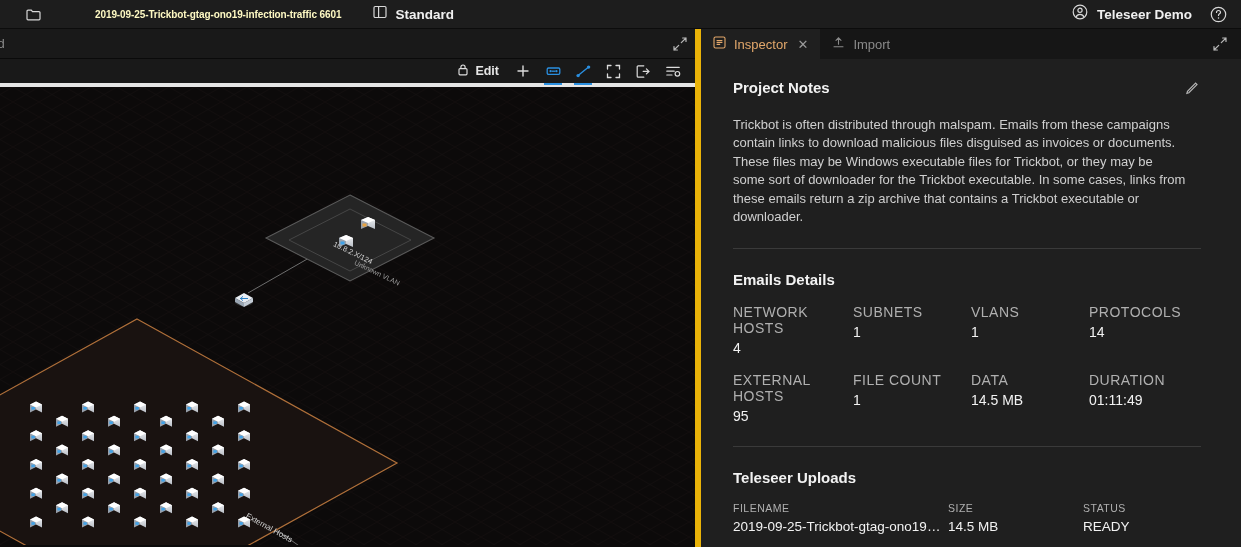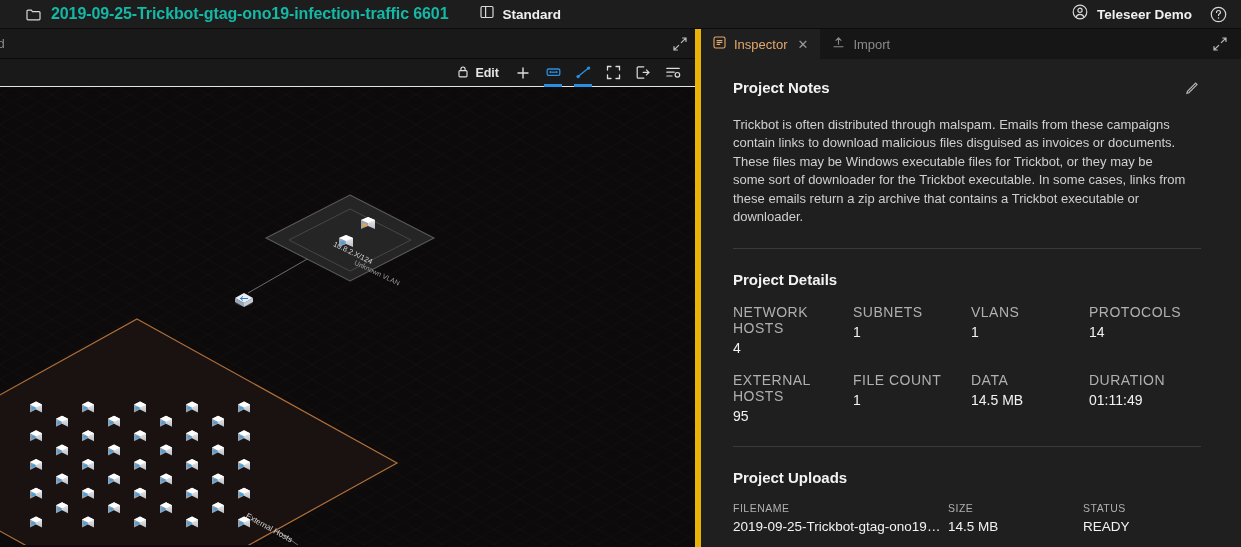--- a/index.html
+++ b/index.html
@@ -17,24 +17,25 @@
   .app-bar {
     height: 29px;
     background: #1d1d1d;
     display: flex;
     align-items: center;
     padding: 0 14px 0 26px;
     border-bottom: 1px solid #0c0c0c;
   }
   .app-bar .folder-icon { margin-right: 10px; display: flex; align-items: center; }
   .project-title {
-    font-size: 16px;
+    font-size: 10px;
     font-weight: bold;
-    color: #14b8a6;
+    color: #fef9c3;
     letter-spacing: -0.1px;
+    margin-left: 44px;
   }
   .layout-chip {
     display: flex;
     align-items: center;
     gap: 8px;
     margin-left: 32px;
   }
   .layout-chip .label { font-size: 13.5px; font-weight: bold; color: #f0f0f0; }
   .app-bar .spacer { flex: 1; }
   .user-chip { display: flex; align-items: center; gap: 9px; margin-right: 18px; }
@@ -77,21 +78,21 @@
   }
 
   .graph-toolbar {
     height: 28px;
     background: #191919;
     display: flex;
     align-items: center;
     justify-content: flex-end;
     padding-right: 8px;
     gap: 2px;
-    border-bottom: 1px solid #e5e5e5;
+    border-bottom: 4px solid #e5e5e5;
   }
   .tool-btn {
     height: 28px;
     min-width: 28px;
     display: flex;
     align-items: center;
     justify-content: center;
     gap: 6px;
     padding: 0 5px;
     cursor: pointer;
@@ -693,21 +694,21 @@
               <path d="M11.6 2.2l1.4 1.4-8.1 8.1-2 .6.6-2z"></path>
             </svg>
           </div>
         </div>
         <div class="notes-text">Trickbot is often distributed through malspam. Emails from these campaigns contain links to download malicious files disguised as invoices or documents. These files may be Windows executable files for Trickbot, or they may be some sort of downloader for the Trickbot executable. In some cases, links from these emails return a zip archive that contains a Trickbot executable or downloader.</div>
       </div>
 
       <div class="divider"></div>
 
       <div class="block">
-        <div class="section-title">Project Details</div>
+        <div class="section-title">Emails Details</div>
         <div class="stats-grid">
           <div>
             <div class="stat-label">NETWORK HOSTS</div>
             <div class="stat-value">4</div>
           </div>
           <div>
             <div class="stat-label">SUBNETS</div>
             <div class="stat-value">1</div>
           </div>
           <div>
@@ -733,21 +734,21 @@
           <div>
             <div class="stat-label">DURATION</div>
             <div class="stat-value">01:11:49</div>
           </div>
         </div>
       </div>
 
       <div class="divider"></div>
 
       <div class="block">
-        <div class="section-title">Project Uploads</div>
+        <div class="section-title">Teleseer Uploads</div>
         <div class="uploads-grid">
           <div>
             <div class="up-label">FILENAME</div>
             <div class="up-value">2019-09-25-Trickbot-gtag-ono19-...</div>
           </div>
           <div>
             <div class="up-label">SIZE</div>
             <div class="up-value">14.5 MB</div>
           </div>
           <div>

